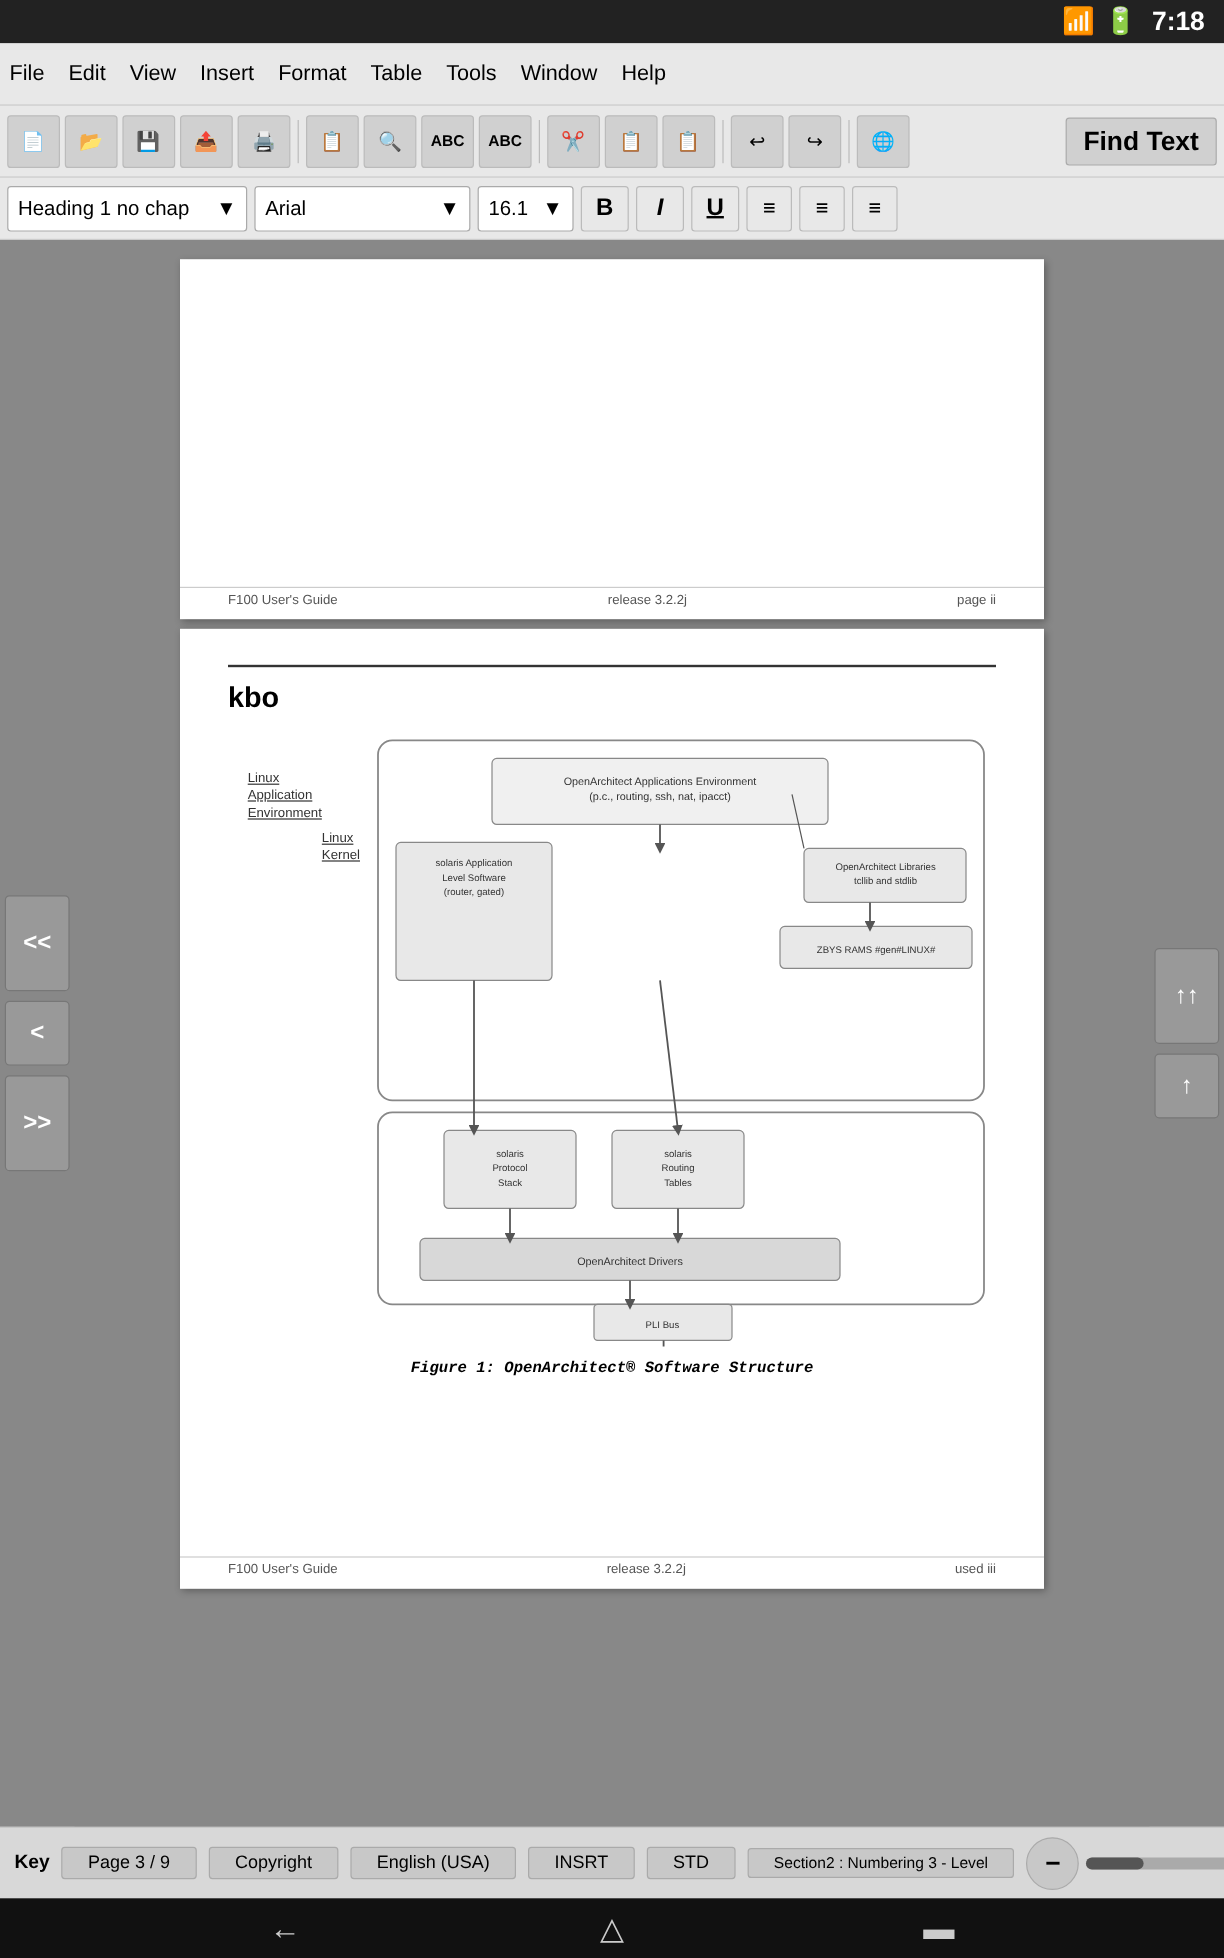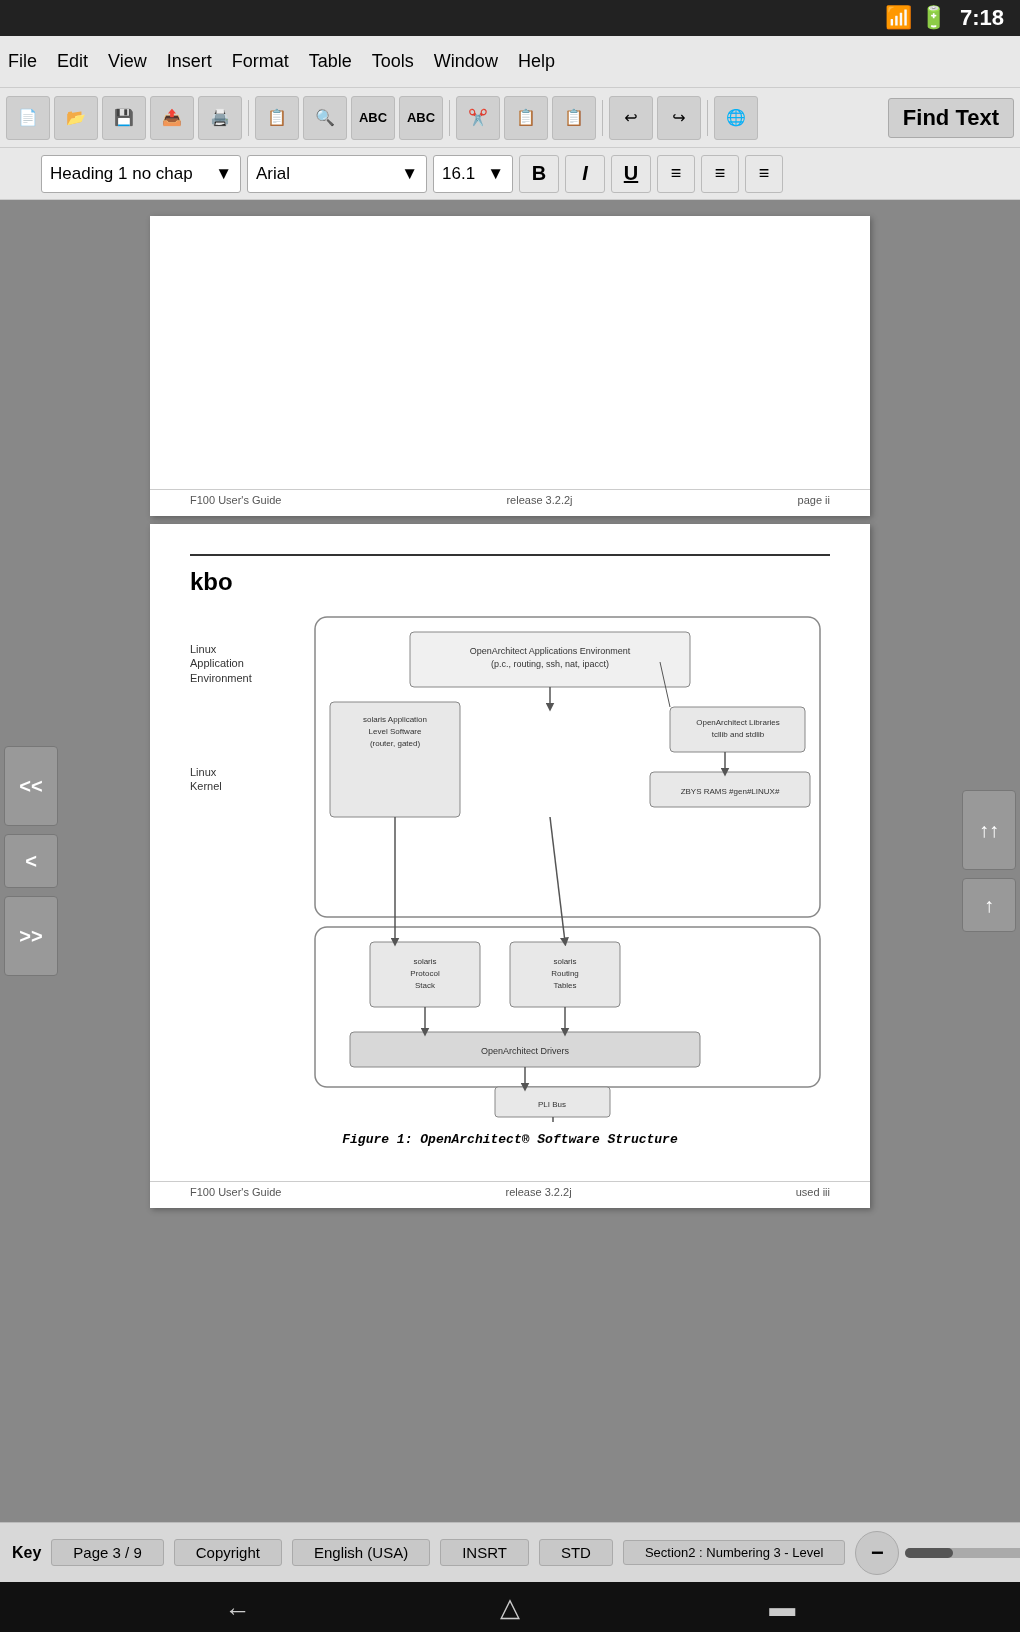--- a/index.html
+++ b/index.html
@@ -102,21 +102,20 @@
       height: 38px;
       background: #fff;
       border: 1px solid #aaa;
       border-radius: 3px;
       display: flex;
       align-items: center;
       padding: 0 8px;
       font-size: 17px;
       justify-content: space-between;
       cursor: pointer;
-      margin-left: 35px;
     }
     .font-dropdown {
       width: 180px;
       height: 38px;
       background: #fff;
       border: 1px solid #aaa;
       border-radius: 3px;
       display: flex;
       align-items: center;
       padding: 0 8px;
@@ -252,21 +251,21 @@
       width: 720px;
       position: relative;
       box-shadow: 2px 2px 6px rgba(0,0,0,0.3);
     }
 
     .page-1 {
       height: 300px;
     }
 
     .page-2 {
-      height: 684px;
+      height: 800px;
       padding: 30px 40px 20px 40px;
     }
 
     
     .page-footer {
       position: absolute;
       bottom: 10px;
       left: 0;
       right: 0;
       display: flex;
@@ -294,24 +293,25 @@
     
     .diagram-container {
       width: 100%;
       display: flex;
       gap: 10px;
       margin-bottom: 10px;
     }
     .diagram-label-col {
       width: 110px;
       display: flex;
-      flex-direction: column;
-      justify-content: flex-start;
+      flex-direction: row;
+      justify-content: flex-end;
       font-size: 11px;
       color: #333;
+      text-decoration: underline;
     }
     .diagram-main {
       flex: 1;
       position: relative;
       text-align: center;
     }
 
     .figure-caption {
       text-align: center;
       font-size: 13px;

